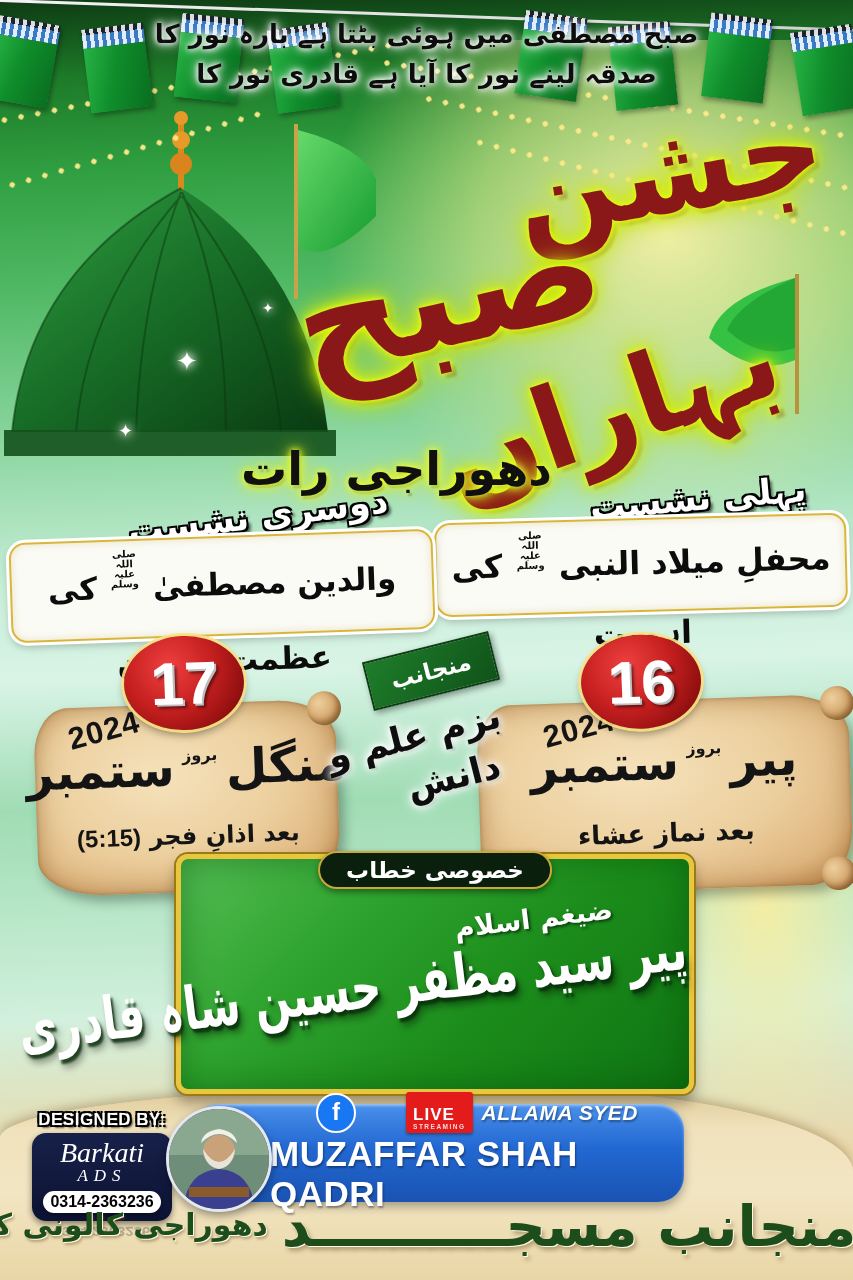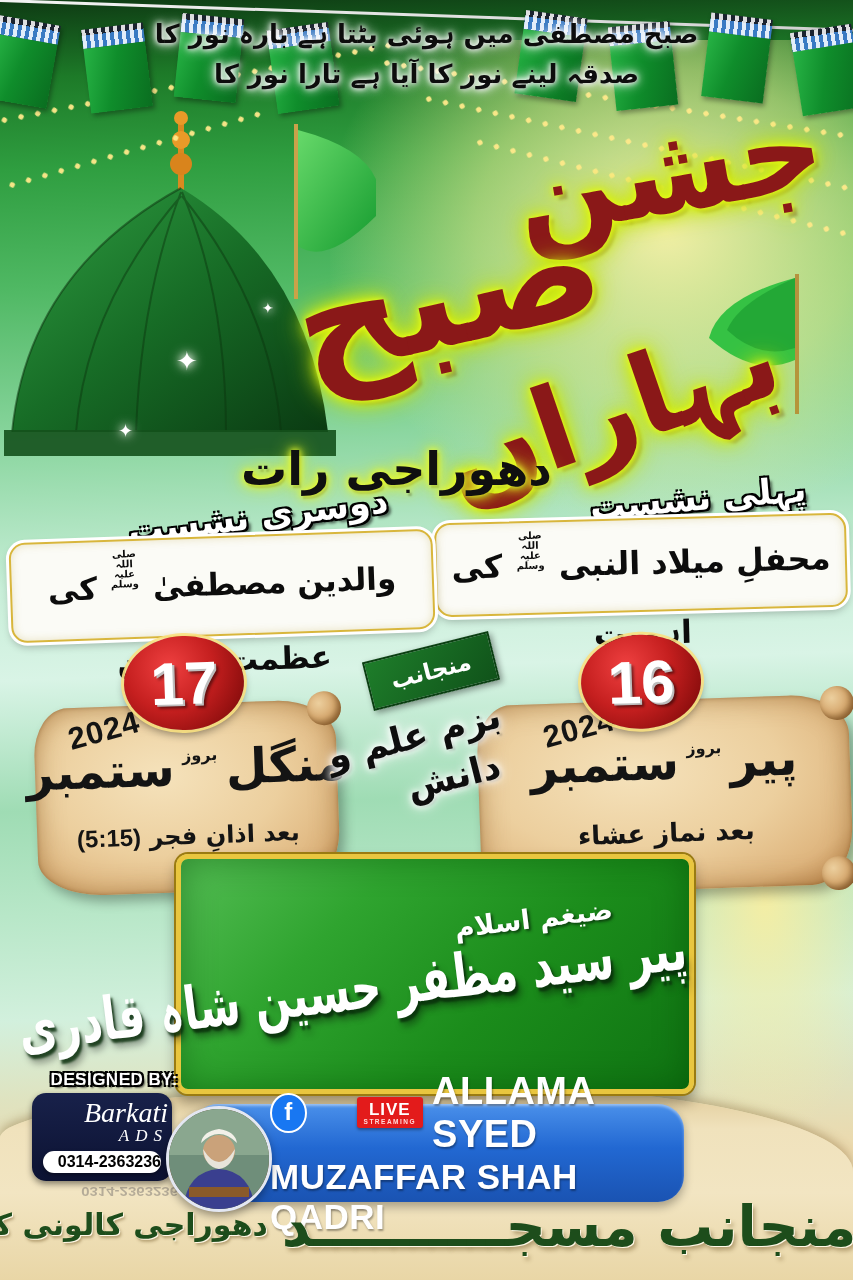--- a/index.html
+++ b/index.html
@@ -120,44 +120,44 @@
     font-size:41px;font-weight:bold;white-space:nowrap;
     transform:rotate(-7deg) scale(1.02,1.45);transform-origin:center;
     text-shadow:2px 3px 2px rgba(8,45,10,.85),4px 6px 6px rgba(0,0,0,.35);}
 
   
   .cream{position:absolute;left:0;top:1086px;width:100%;height:194px;z-index:5;
     background:linear-gradient(180deg,#dfc896 0%,#f0e2bc 22%,#f2e5c2 55%,#e9d6a6 100%);
     border-radius:55% 45% 0 0 / 52px 86px 0 0;box-shadow:0 -4px 10px rgba(120,90,40,.35);}
 
   
-  .designer{position:absolute;left:26px;top:1070px;width:152px;z-index:8;text-align:right;}
+  .designer{position:absolute;left:26px;top:1110px;width:152px;z-index:8;text-align:center;}
   .designer-heading{font-size:17px;font-weight:bold;color:#fff;letter-spacing:.5px;
     text-shadow:-2px -2px 0 #000,2px -2px 0 #000,-2px 2px 0 #000,2px 2px 0 #000,3px 3px 2px rgba(0,0,0,.6);}
   .designer-card{margin:3px auto 0;width:132px;background:linear-gradient(180deg,#18214a,#0c1232);
     border-radius:14px;padding:6px 4px 8px;box-shadow:0 3px 6px rgba(0,0,0,.45);}
   .brand-top{font-family:"Liberation Serif",serif;font-style:italic;font-size:28px;color:#fff;line-height:28px;}
   .brand-sub{font-family:"Liberation Serif",serif;font-style:italic;font-size:17px;color:#fff;letter-spacing:6px;line-height:18px;}
   .phone-pill{margin:6px auto 0;width:118px;background:#fff;border-radius:12px;padding:2px 0;
     font-size:16px;font-weight:bold;color:#000;box-shadow:0 2px 4px rgba(0,0,0,.4);}
   .phone-reflect{margin-top:2px;font-size:15px;font-weight:bold;color:#1a1a2e;opacity:.28;transform:scaleY(-.8);}
 
   
   .livebar{position:absolute;left:192px;top:1104px;width:492px;height:98px;z-index:8;border-radius:26px;
     background:linear-gradient(180deg,#4a90ea 0%,#2268d2 45%,#1a53b2 100%);
     box-shadow:0 5px 10px rgba(0,0,0,.3),inset 0 2px 3px rgba(255,255,255,.45);
     display:flex;flex-direction:column;justify-content:center;align-items:center;padding-left:78px;box-sizing:border-box;}
   .live-row{display:flex;align-items:center;gap:9px;}
   .fb-circle{width:36px;height:36px;border-radius:50%;background:#1877f2;border:2px solid #fff;
     color:#fff;font-weight:bold;font-size:24px;line-height:34px;text-align:center;}
-  .live-badge{background:#e31b1b;border-radius:3px;padding:4px 7px 3px;text-align:center;box-shadow:0 2px 3px rgba(0,0,0,.35);margin-left:41px;}
+  .live-badge{background:#e31b1b;border-radius:3px;padding:14px 7px 3px;text-align:left;box-shadow:0 2px 3px rgba(0,0,0,.35);margin-left:41px;}
   .live-word{font-size:17px;font-weight:bold;color:#fff;letter-spacing:1px;line-height:17px;}
   .streaming-word{font-size:6.5px;font-weight:bold;color:#ffd9d9;letter-spacing:1.5px;line-height:7px;}
-  .live-name1{font-size:38px;font-weight:bold;color:#fff;letter-spacing:.5px;
-    text-shadow:1px 2px 2px rgba(0,0,0,.35);}
+  .live-name1{font-size:21px;font-weight:bold;color:#fff;letter-spacing:.5px;
+    text-shadow:1px 2px 2px rgba(0,0,0,.35);font-style:italic;}
   .live-name2{font-size:35px;font-weight:bold;color:#fff;letter-spacing:.5px;margin-top:1px;
     text-shadow:1px 2px 2px rgba(0,0,0,.35);}
   .photo-circle{position:absolute;left:166px;top:1106px;width:100px;height:100px;border-radius:50%;z-index:9;
     border:3px solid #e3e7f2;overflow:hidden;box-shadow:0 4px 8px rgba(0,0,0,.35);background:#7a5a3a;}
 
   
   .venue{position:absolute;left:0;right:0;bottom:6px;height:96px;z-index:8;
     display:flex;flex-direction:row-reverse;align-items:center;justify-content:center;gap:14px;}
   .venue-badge{width:78px;height:58px;background:#0a0a0a;transform:rotate(7deg) skewX(-6deg);
     display:flex;align-items:center;justify-content:center;box-shadow:2px 3px 6px rgba(0,0,0,.45);}
@@ -251,21 +251,21 @@
         <div class="flag-body"></div>
       </div>
   </div>
 
   <div class="sparkle" style="left:176px;top:346px;font-size:26px;">✦</div>
   <div class="sparkle" style="left:118px;top:420px;font-size:18px;">✦</div>
   <div class="sparkle" style="left:262px;top:300px;font-size:14px;">✦</div>
 
   <div class="verses">
     <div class="vline ur">صبح مصطفی میں ہوئی بٹتا ہے بارہ نور کا</div>
-    <div class="vline ur">صدقہ لینے نور کا آیا ہے تارا نور کا</div>
+    <div class="vline ur">صدقہ لینے نور کا آیا ہے قادری نور کا</div>
   </div>
 
   <div class="title-block">
     <span class="title-word tw1 ur">جشن</span>
     <span class="title-word tw2 ur">صبح</span>
     <span class="title-word tw3 ur">بہاراں</span>
   </div>
 
   <div class="subtitle ur">دھوراجی رات</div>
 
@@ -322,20 +322,21 @@
 
   <div class="org">
     <div class="org-ribbon ur">منجانب</div>
     <span class="org-name org-n1 ur">بزم علم و</span>
     <span class="org-name org-n2 ur">دانش</span>
   </div>
 
   <div class="cream"></div>
 
   <div class="panel">
+    <div class="panel-pill ur">خصوصی خطاب</div>
     <div class="panel-honorific ur">ضیغم اسلام</div>
     <div class="panel-speaker ur">پیر سید مظفر حسین شاہ قادری</div>
   </div>
 
   <div class="designer">
     <div class="designer-heading lat">DESIGNED BY:</div>
     <div class="designer-card">
       <div class="brand-top">Barkati</div>
       <div class="brand-sub">ADS</div>
       <div class="phone-pill lat">0314-2363236</div>

